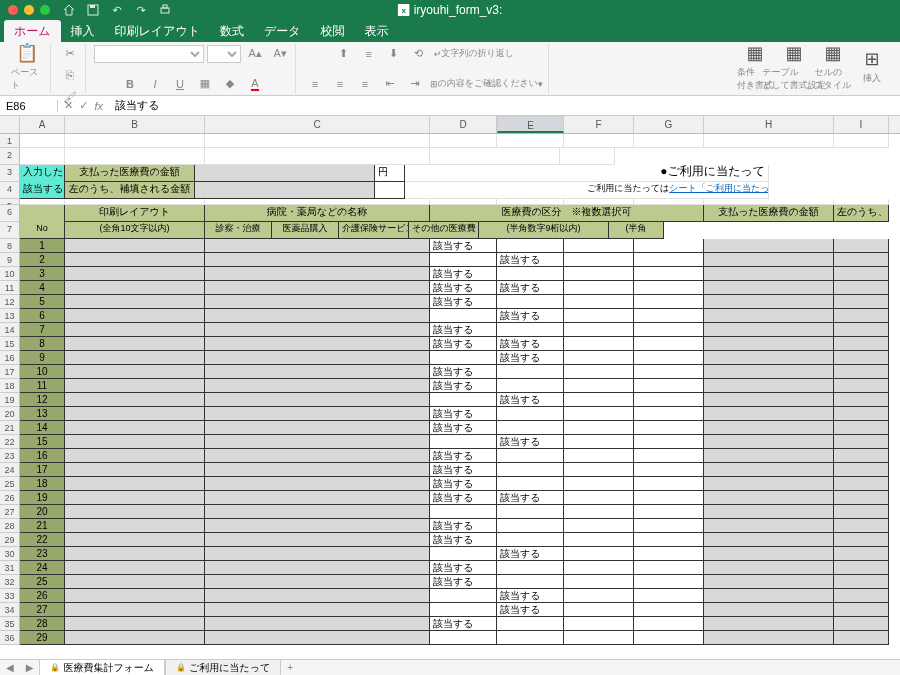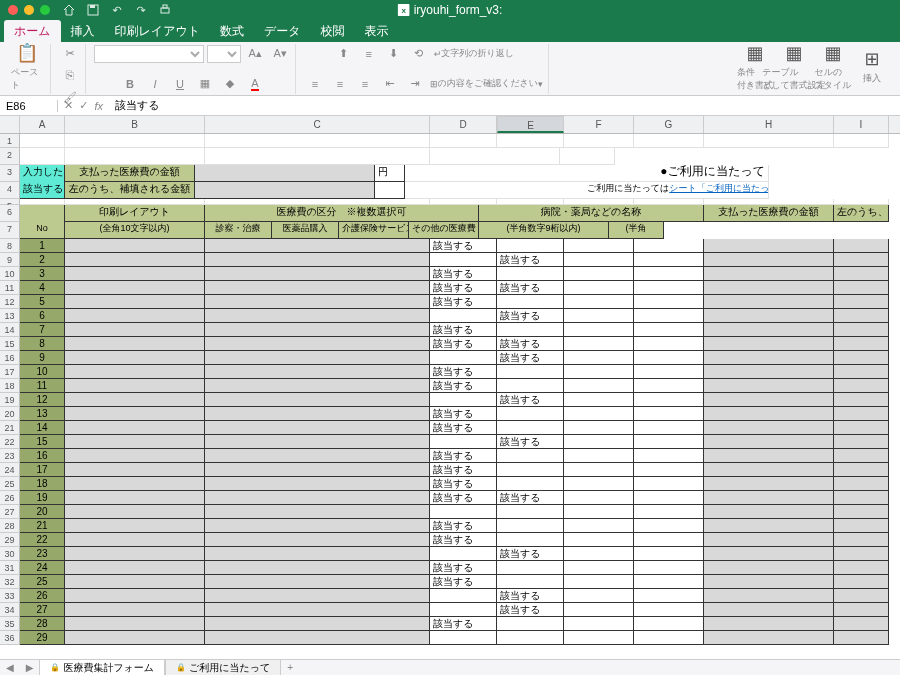--- a/index.html
+++ b/index.html
@@ -250,22 +250,22 @@
         <div class="cell nb" style="width: 67px;"></div>
         <div class="cell nb" style="width: 70px;"></div>
         <div class="cell nb" style="width: 70px;"></div>
         <div class="cell nb" style="width: 130px;"></div>
         <div class="cell nb" style="width: 55px;"></div>
       </div>
       <div class="row tall" style="height: 17px;">
         <div class="rh">6</div>
         <div class="cell hdr-olive" style="width: 45px; border-bottom: none;"></div>
         <div class="cell hdr-olive" style="width: 140px;">印刷レイアウト</div>
+        <div class="cell hdr-olive" style="width: 225px;">病院・薬局などの名称</div>
         <div class="cell hdr-olive" style="width: 274px;">医療費の区分　※複数選択可</div>
-        <div class="cell hdr-olive" style="width: 225px;">病院・薬局などの名称</div>
         <div class="cell hdr-olive" style="width: 130px;">支払った医療費の金額</div>
         <div class="cell hdr-olive" style="width: 55px;">左のうち、</div>
       </div>
       <div class="row tall" style="height: 17px;">
         <div class="rh">7</div>
         <div class="cell hdr-olive" style="width: 45px; font-size: 9px;">No</div>
         <div class="cell hdr-olive" style="width: 140px; font-size: 9px;">(全角10文字以内)</div>
         <div class="cell hdr-olive" style="width: 67px; font-size: 9px;">診察・治療</div>
         <div class="cell hdr-olive" style="width: 67px; font-size: 9px;">医薬品購入</div>
         <div class="cell hdr-olive" style="width: 70px; font-size: 9px;">介護保険サービス</div>

